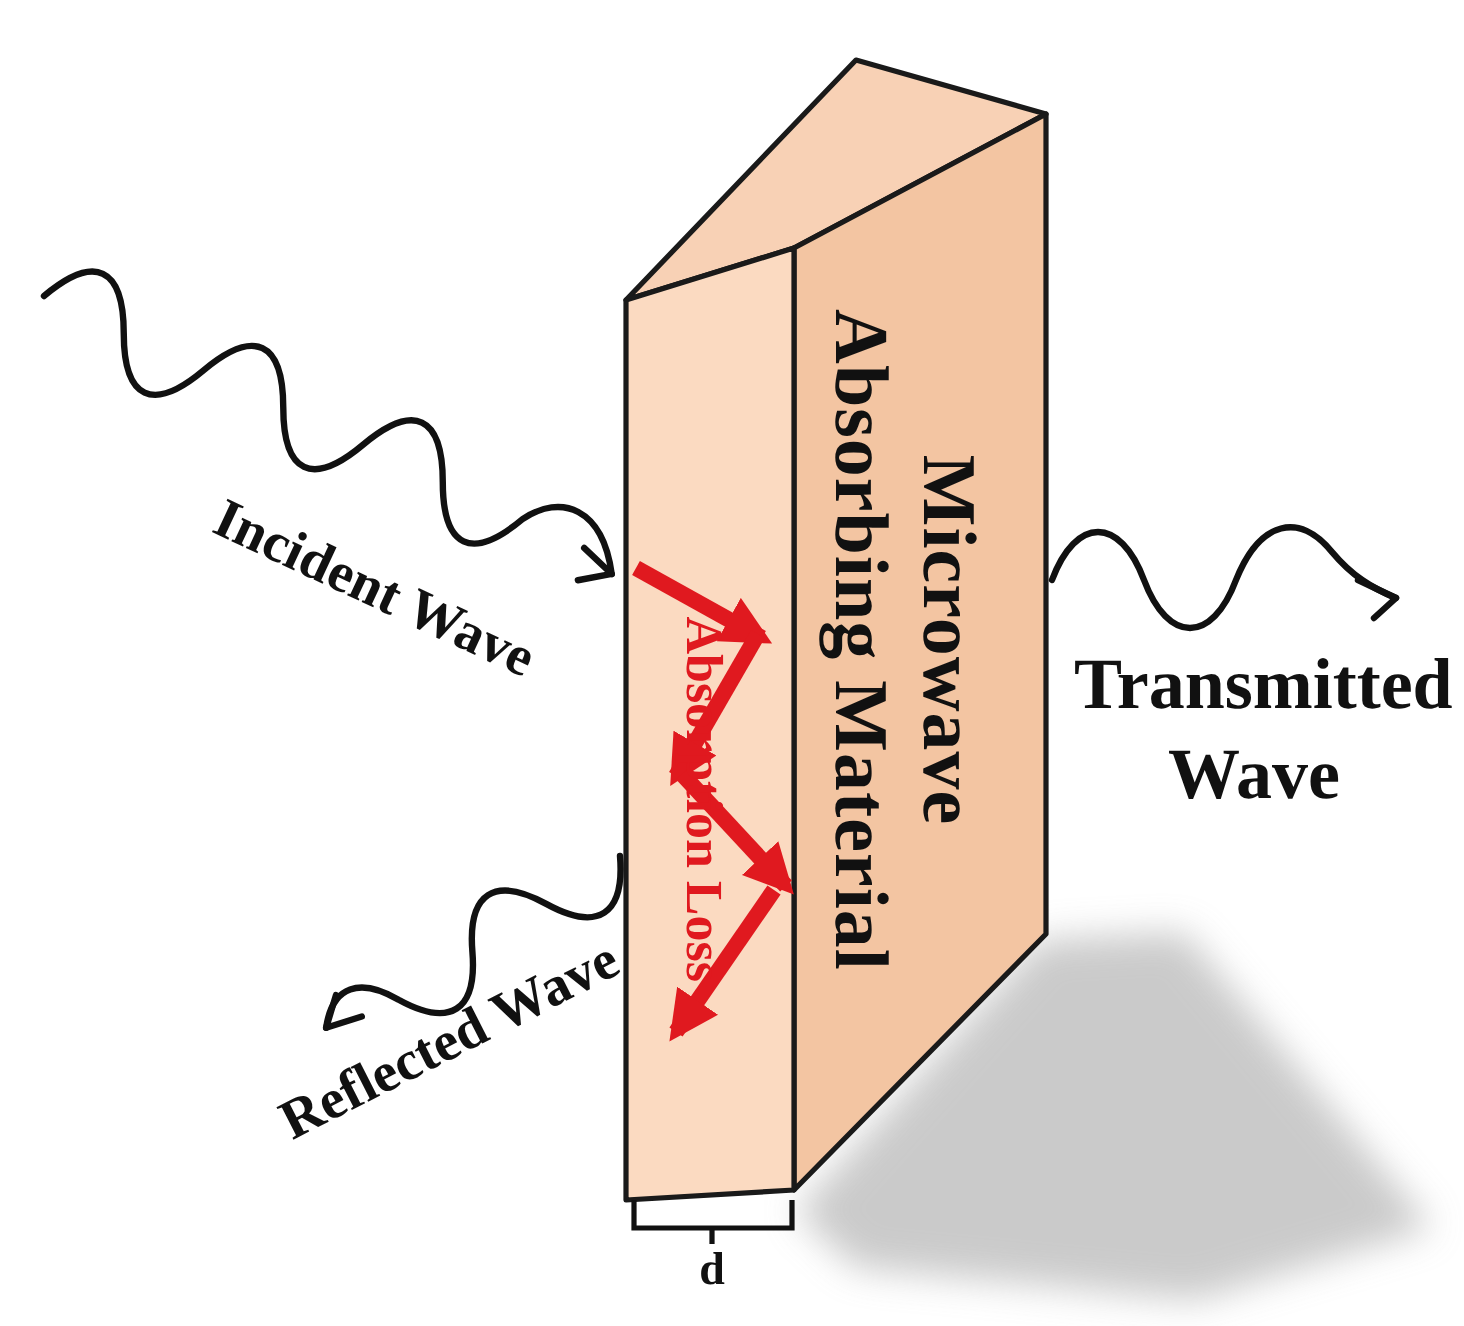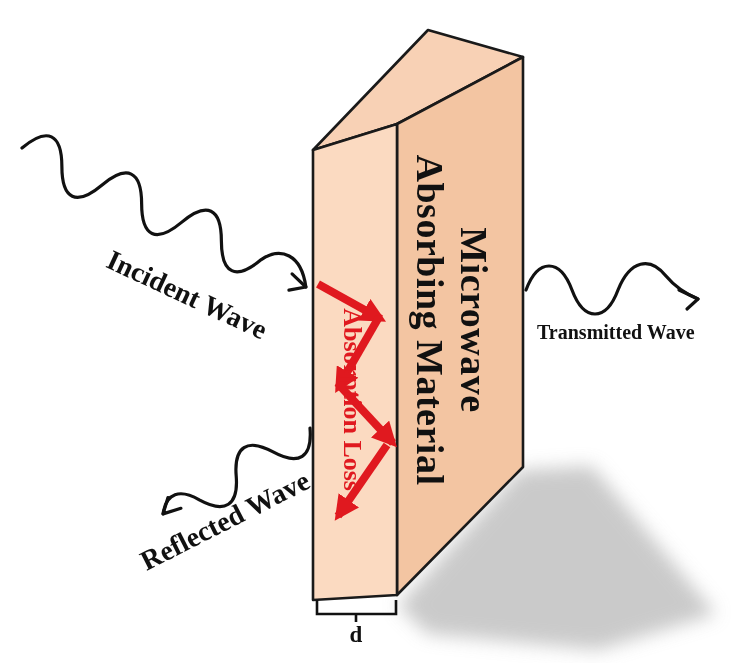--- a/index.html
+++ b/index.html
@@ -18,21 +18,21 @@
   .lbl{
     position:absolute;
     font-family:"Liberation Serif",serif;
     font-weight:700;
     color:#111111;
     white-space:nowrap;
     line-height:1.2;
   }
   .lbl-incident{left:87px;top:278px;width:200px;font-size:28px;text-align:center;transform:rotate(25deg);}
   .lbl-reflected{left:125px;top:504px;width:200px;font-size:28px;text-align:center;transform:rotate(-27deg);}
-  .lbl-transmitted{left:537px;top:320px;width:180px;font-size:20px;text-align:left;white-space:normal;line-height:1.25;}
+  .lbl-transmitted{left:537px;top:320px;width:180px;font-size:36px;text-align:center;white-space:normal;line-height:1.25;}
   .lbl-slab{
     left:212px;top:276px;width:480px;height:88px;
     font-size:38px;line-height:44px;text-align:center;letter-spacing:0.5px;
     transform:rotate(90deg);
   }
   .lbl-absorption{
     left:212px;top:384px;width:280px;
     font-size:26px;text-align:center;
     color:#e0191f;
     transform:rotate(90deg);

